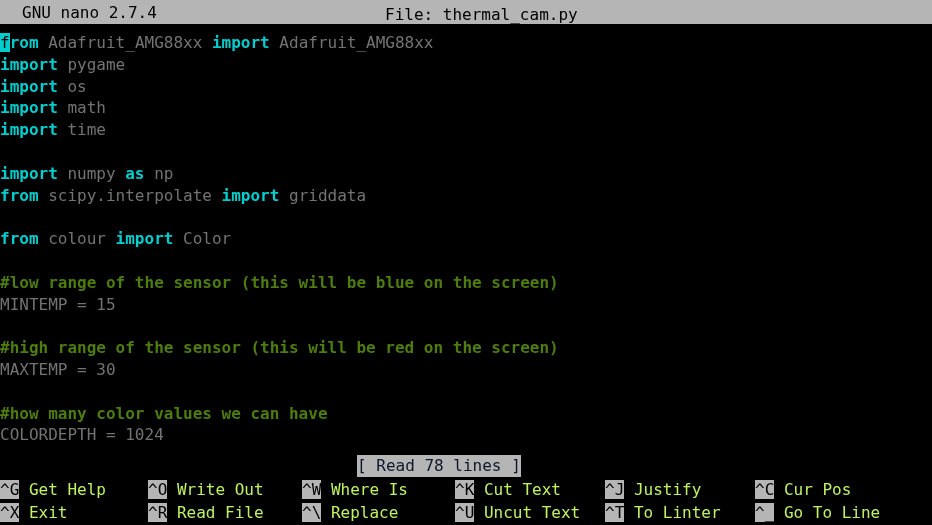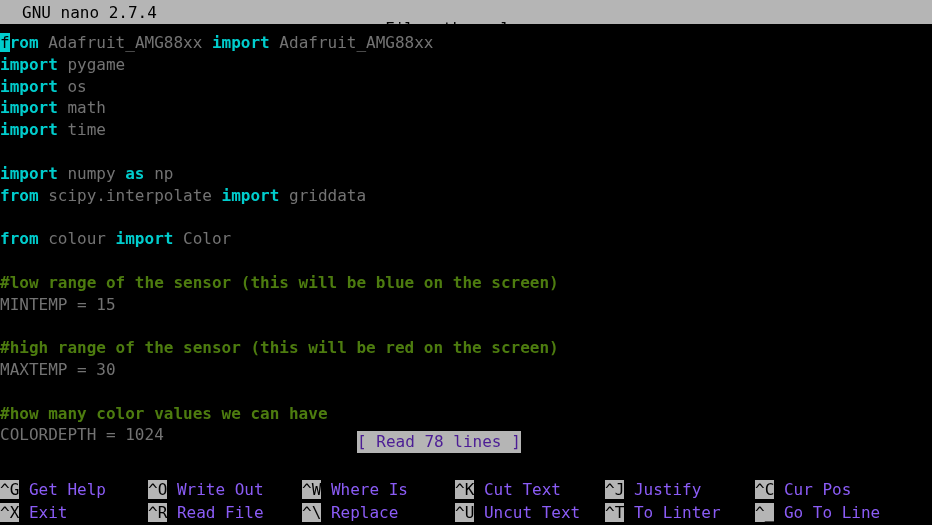--- a/index.html
+++ b/index.html
@@ -36,21 +36,21 @@
     font-weight: normal;
   }
   .titlebar .tb-version {
     position: absolute;
     left: 22px;
     top: 2px;
   }
   .titlebar .tb-file {
     position: absolute;
     left: 385px;
-    top: 18px;
+    top: 4px;
   }
 
   
   .editor {
     position: absolute;
     left: 0;
     top: 32px;
     width: 932px;
     height: 440px;
     background: #000000;
@@ -63,23 +63,23 @@
   }
   .kw      { color: #00cdcd; font-weight: bold; margin-top: 8px; }
   .cmt     { color: #4d7c0f; font-weight: bold; }
   .plain   { color: #737373; }
   .cursor  { background: #00cdcd; color: #000000; }
 
   
   .statusmsg {
     position: absolute;
     left: 357px;
-    top: 431px;
+    top: 455px;
     background: #b5b5b5;
-    color: #4c1d95;
+    color: #0f172a;
     white-space: pre;
     padding: 1px 0 2px 0;
     height: 19px;
     line-height: 19px;
   }
 
   
   .helpbar {
     position: absolute;
     left: 0;
@@ -98,21 +98,21 @@
     top: 0;
     white-space: pre;
     height: 23px;
     line-height: 22px;
   }
   .help-key {
     background: #b5b5b5;
     color: #000000;
   }
   .help-label {
-    color: #8b5cf6;
+    color: #bef264;
   }
 </style>
 </head>
 <body>
 
 <div id="screen">
 
   <div class="titlebar">
     <span class="tb-version">GNU nano 2.7.4</span>
     <span class="tb-file">File: thermal_cam.py</span>

